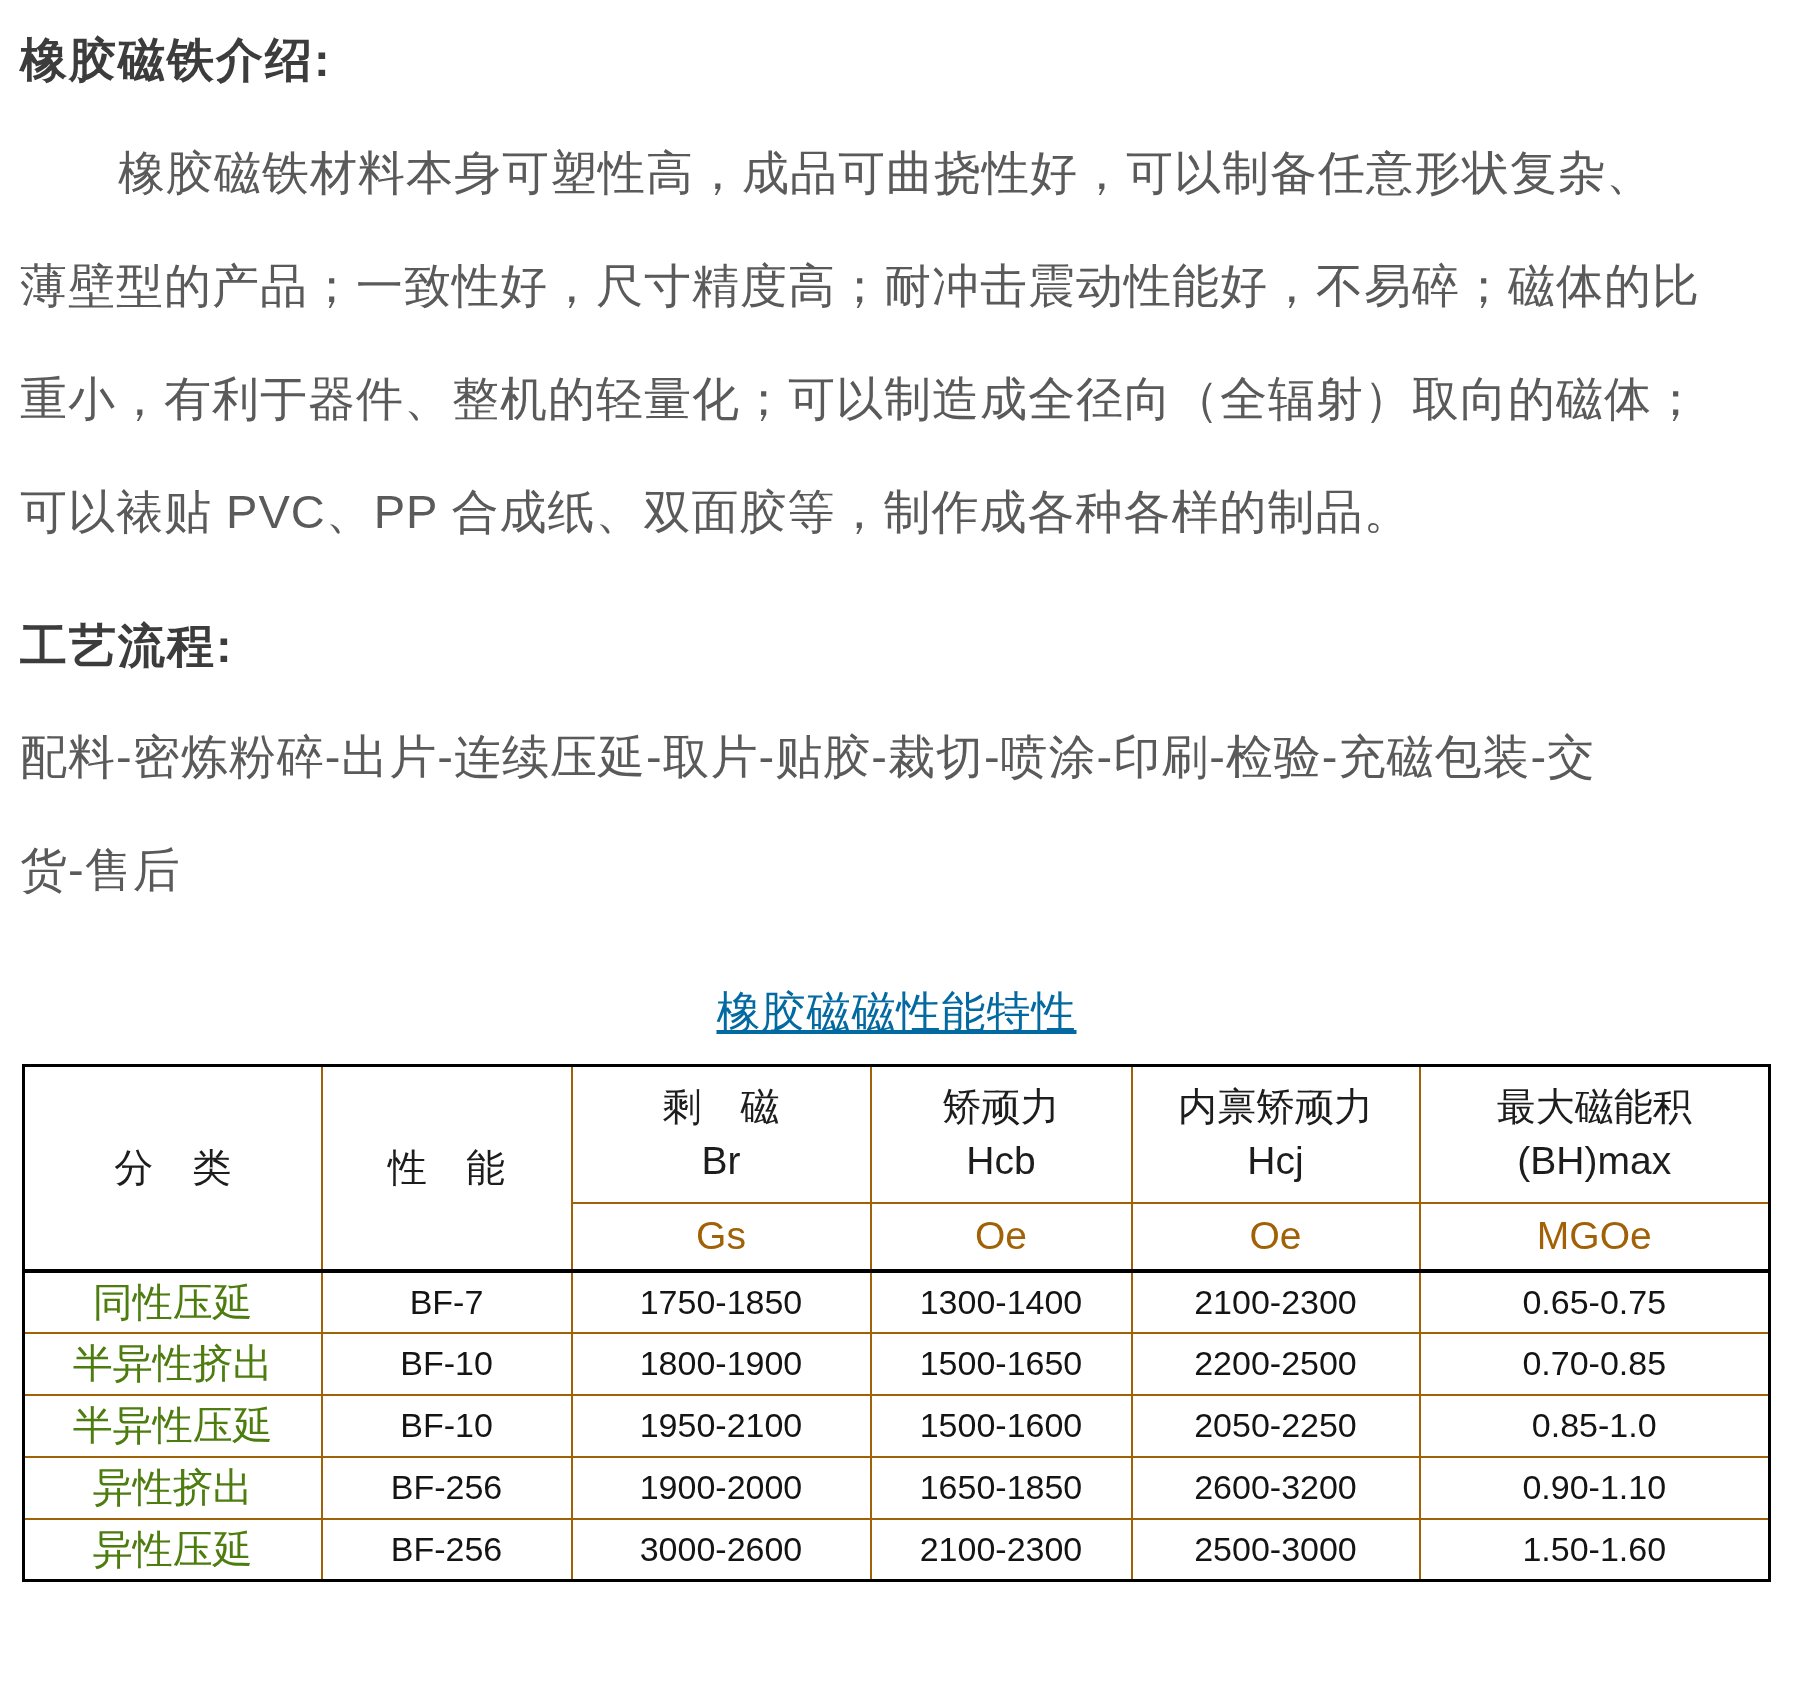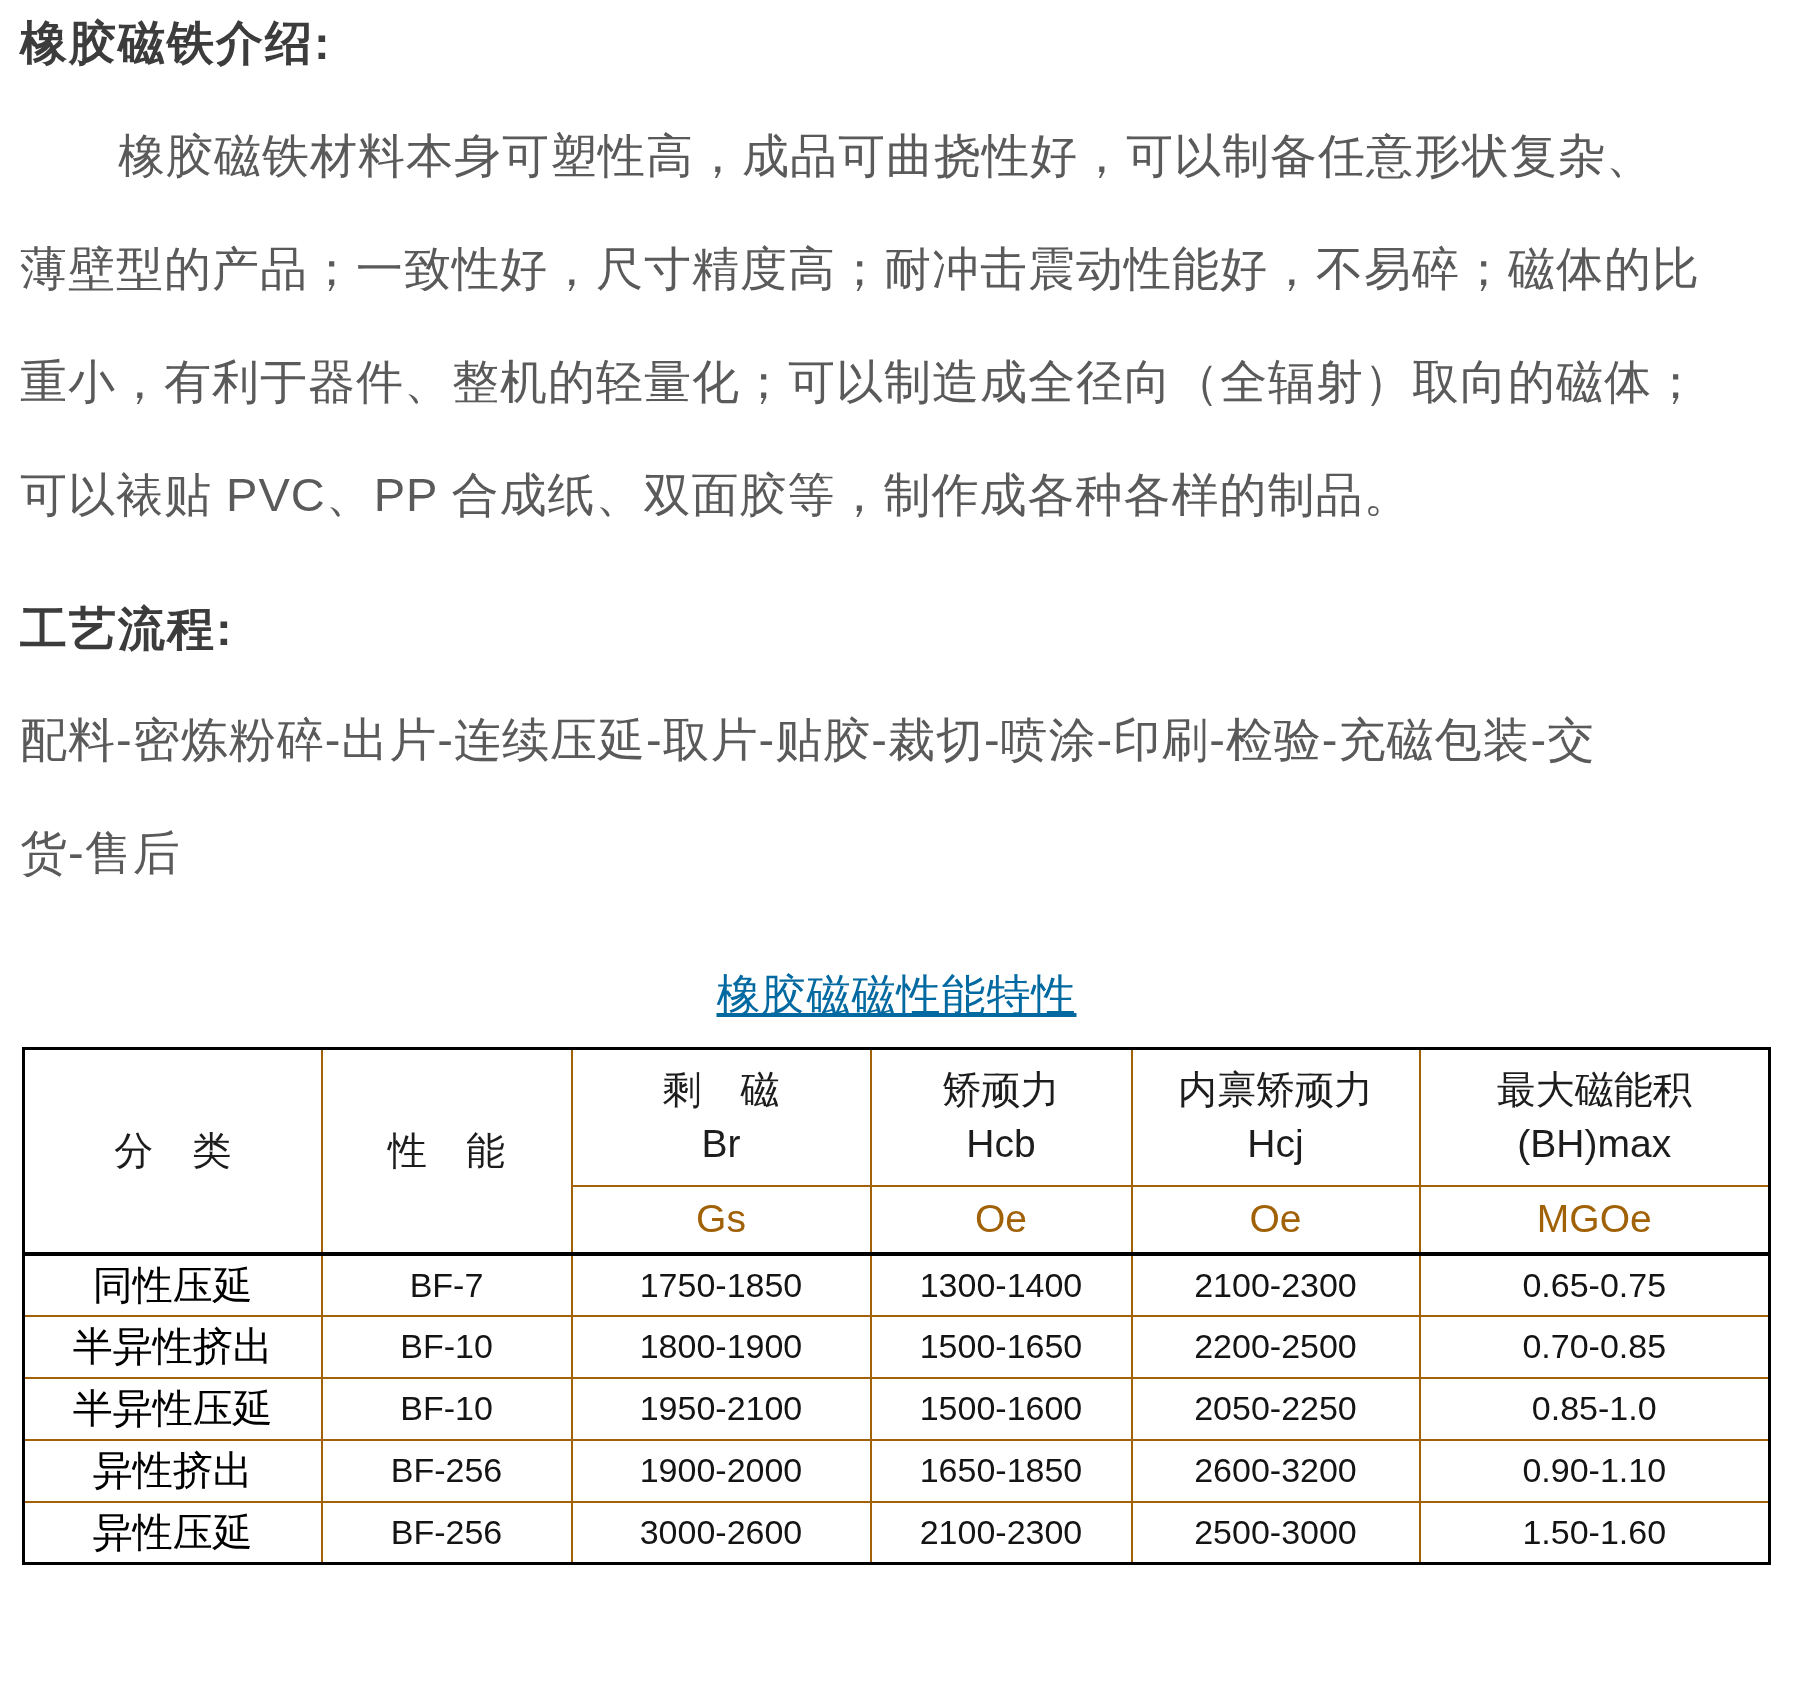--- a/index.html
+++ b/index.html
@@ -7,21 +7,21 @@
     margin: 0; padding: 0;
     background: #ffffff;
     font-family: "Liberation Sans", sans-serif;
   }
   .page {
     position: relative;
     width: 1793px;
     height: 1690px;
     background: #ffffff;
     overflow: hidden;
-    padding: 11px 20px 0 20px;
+    padding: 28px 20px 0 20px;
   }
   .doc-heading {
     font-size: 47px;
     font-weight: bold;
     color: #3c3c3c;
     letter-spacing: 2px;
     line-height: 64px;
     margin: 0;
   }
   .intro-paragraph { margin-top: 24px; }
@@ -71,21 +71,21 @@
   tr.data-row     { height: 62px; }
   .header-cell { font-size: 39px; color: #1d1d1d; }
   .param-name   { line-height: 54px; }
   .param-symbol { line-height: 54px; }
   .unit-cell { font-size: 39px; color: #a16207; }
   .thick-bottom { border-bottom: 4px solid #000 !important; }
   td.cell-category {
     text-align: left;
     padding-left: 6px;
     font-size: 40px;
-    color: #000000;
+    color: #4d7c0f;
   }
   td.cell-value { font-size: 34px; }
 </style>
 </head>
 <body>
 
 <div class="page">
 
   <h1 class="doc-heading">橡胶磁铁介绍:</h1>
 

